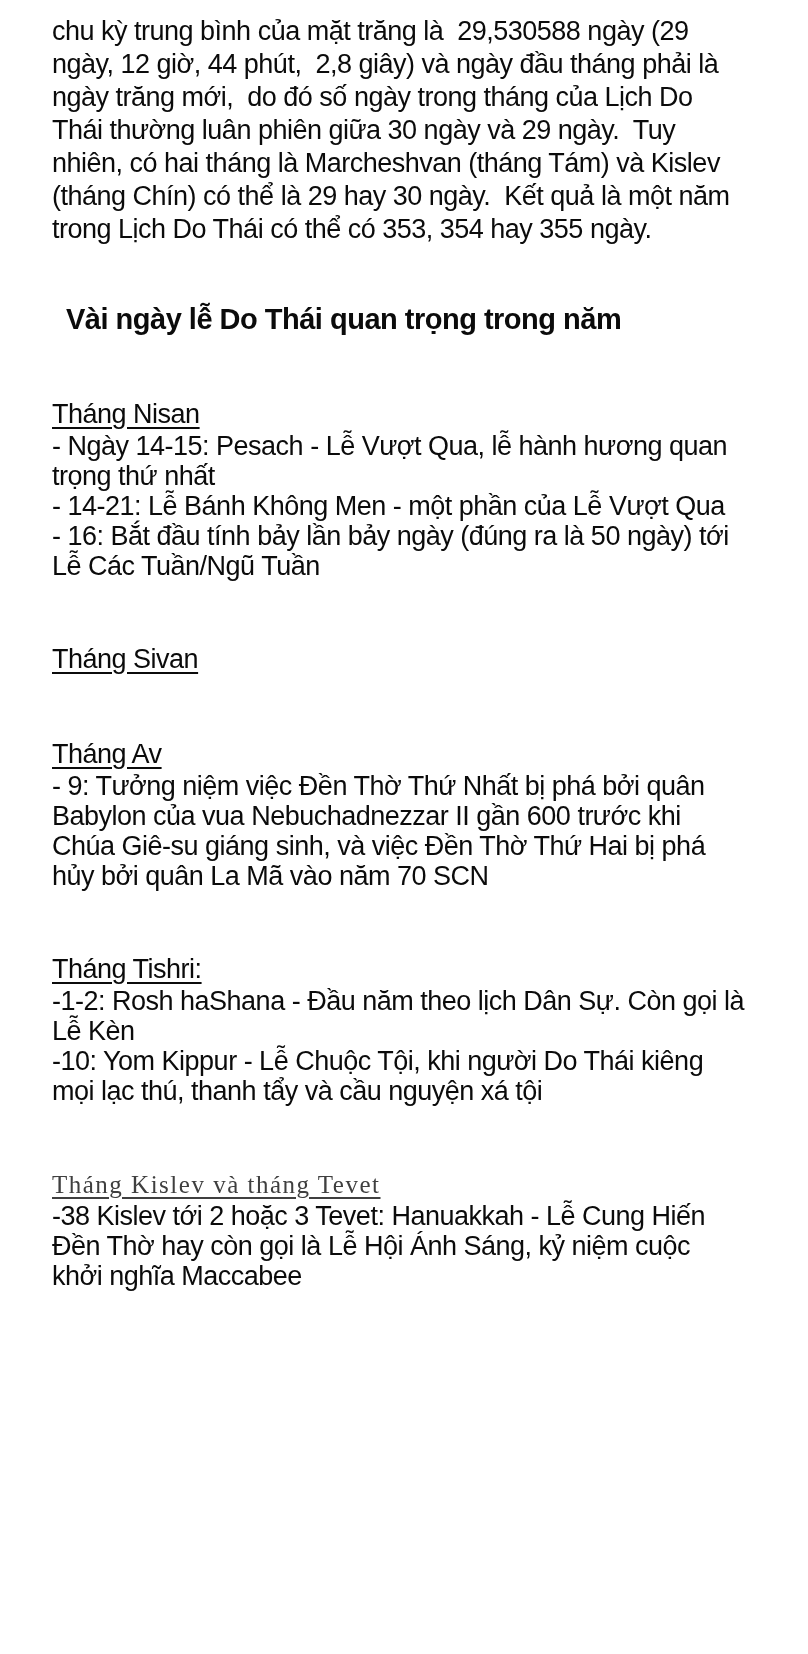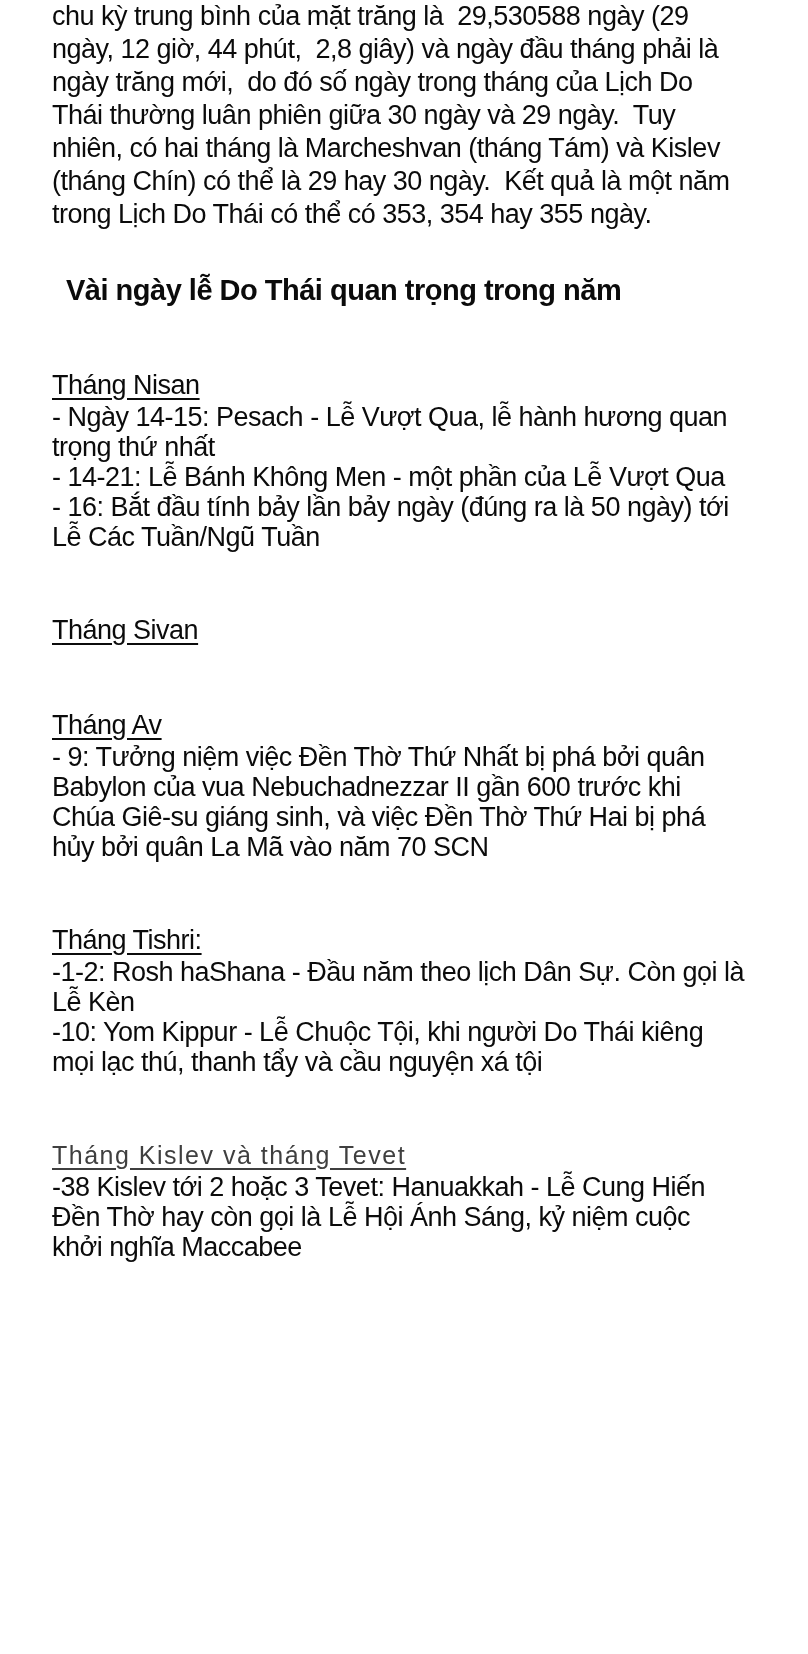--- a/index.html
+++ b/index.html
@@ -11,52 +11,52 @@
     width: 808px;
     min-height: 1654px;
     font-family: "Liberation Sans", "DejaVu Sans", sans-serif;
     color: #0b0b0b;
     -webkit-font-smoothing: none;
   }
   .page {
     box-sizing: border-box;
     width: 808px;
     min-height: 1654px;
-    padding: 0 62px 40px 52px;
+    padding: 15px 62px 40px 52px;
     background: #ffffff;
   }
   .para {
     font-size: 27px;
     line-height: 33px;
     white-space: pre-wrap;
     margin: 0 0 30px 0;
     letter-spacing: -0.5px;
   }
   .doc-title {
     font-size: 29px;
     line-height: 34px;
     font-weight: bold;
-    margin: 42px 0 0 14px;
+    margin: 56px 0 0 14px;
     letter-spacing: -0.5px;
   }
   .section {
     margin-top: 62px;
   }
   .section:first-of-type {
   }
   .section-heading {
     font-size: 27px;
     line-height: 33px;
     text-decoration: underline;
     text-underline-offset: 4px;
     letter-spacing: -0.5px;
     margin: 0;
   }
   .section-heading.faded {
-    font-family: Liberation Sans, sans-serif;
+    font-family: Liberation Serif, serif;
     color: #3f3f3f;
     font-size: 25px;
     letter-spacing: 1.5px;
     font-weight: 400;
   }
   .line-item {
     font-size: 27px;
     line-height: 30px;
     white-space: pre-wrap;
     letter-spacing: -0.5px;

